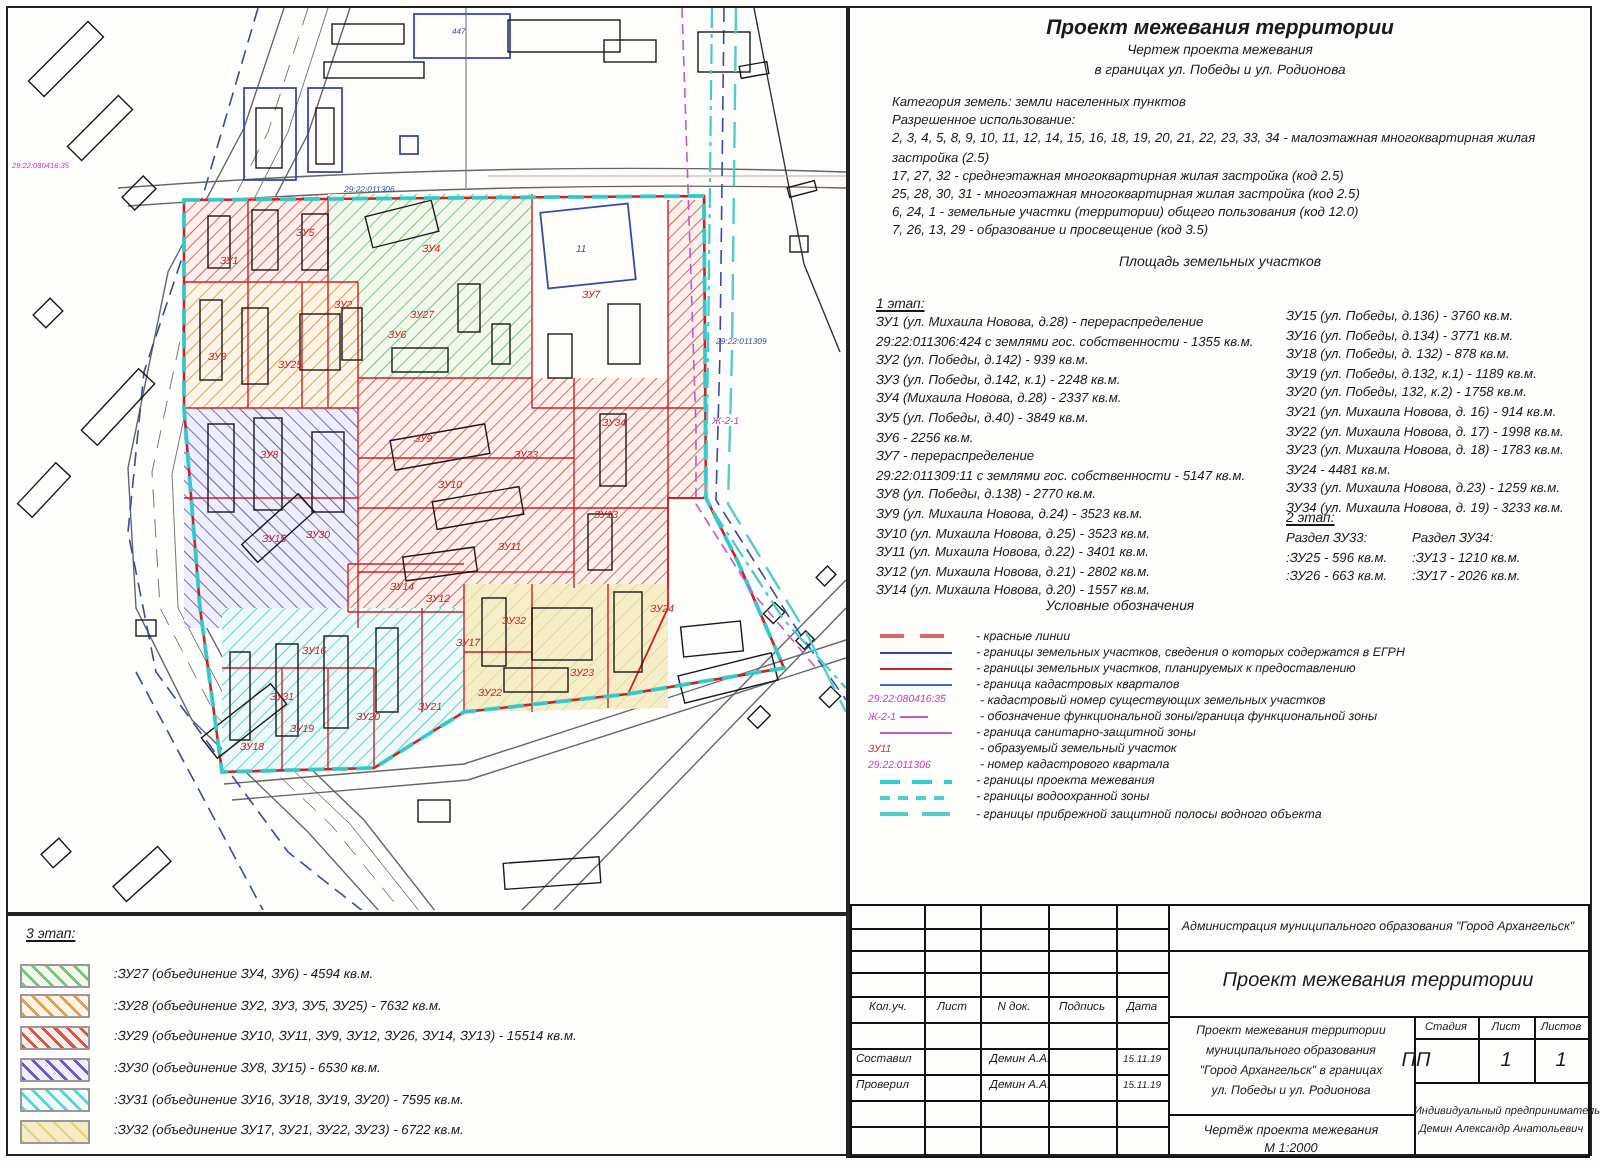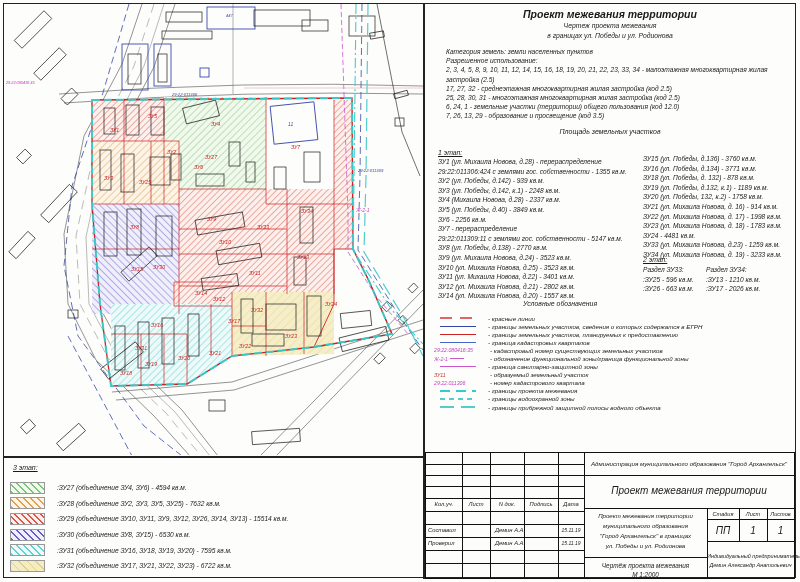--- a/index.html
+++ b/index.html
@@ -480,21 +480,21 @@
 
     <div class="st-txt st-c" style="left:158px;width:210px;top:7px;font-size:6.2px;">Администрация муниципального образования "Город Архангельск"</div>
     <div class="st-txt st-c" style="left:158px;width:210px;top:32px;font-size:10px;">Проект межевания территории</div>
     <div class="st-txt st-c" style="left:160px;width:119px;top:59px;font-size:6.1px;">Проект межевания территории</div>
     <div class="st-txt st-c" style="left:160px;width:119px;top:69px;font-size:6.1px;">муниципального образования</div>
     <div class="st-txt st-c" style="left:160px;width:119px;top:79px;font-size:6.1px;">"Город Архангельск"  в границах</div>
     <div class="st-txt st-c" style="left:160px;width:119px;top:89px;font-size:6.1px;">ул. Победы и ул. Родионова</div>
     <div class="st-txt st-c" style="left:281px;width:32px;top:58px;font-size:5.6px;">Стадия</div>
     <div class="st-txt st-c" style="left:313px;width:28px;top:58px;font-size:5.6px;">Лист</div>
     <div class="st-txt st-c" style="left:341px;width:27px;top:58px;font-size:5.6px;">Листов</div>
-    <div class="st-txt st-c" style="left:281px;width:32px;top:72px;font-size:10px;">ПП</div>
+    <div class="st-txt st-c" style="left:266px;width:32px;top:72px;font-size:10px;">ПП</div>
     <div class="st-txt st-c" style="left:313px;width:28px;top:72px;font-size:10px;">1</div>
     <div class="st-txt st-c" style="left:341px;width:27px;top:72px;font-size:10px;">1</div>
     <div class="st-txt st-c" style="left:158px;width:123px;top:109px;font-size:6.4px;">Чертёж проекта межевания</div>
     <div class="st-txt st-c" style="left:158px;width:123px;top:118px;font-size:6.4px;">М 1:2000</div>
     <div class="st-txt st-c" style="left:281px;width:87px;top:100px;font-size:5.5px;">Индивидуальный предприниматель</div>
     <div class="st-txt st-c" style="left:281px;width:87px;top:109px;font-size:5.5px;">Демин Александр Анатольевич</div>
   </div>
 </div>
 
 </body></html>

